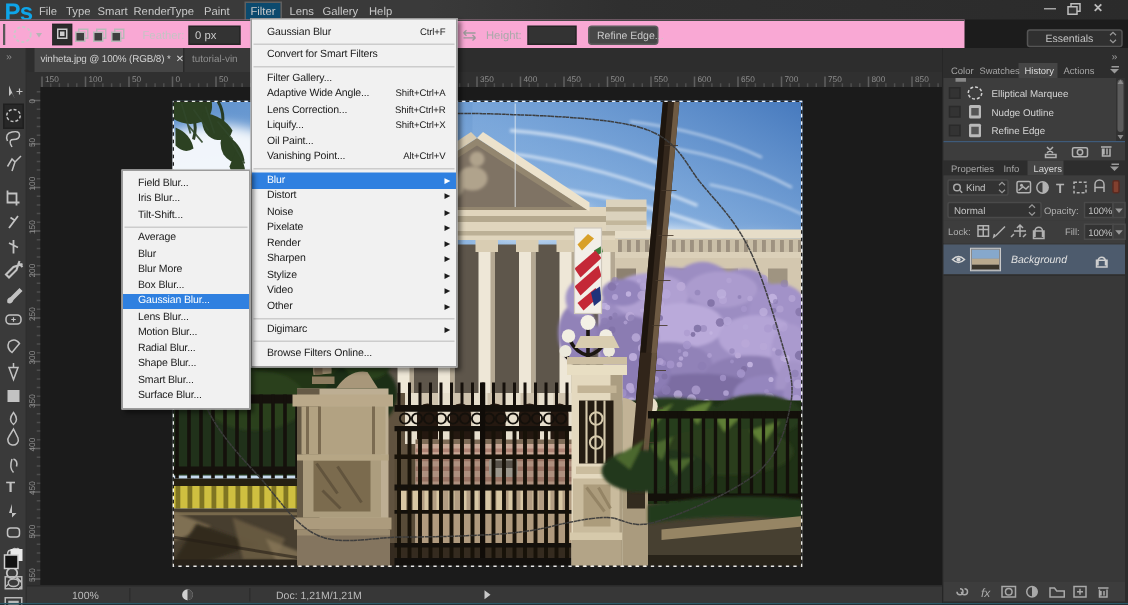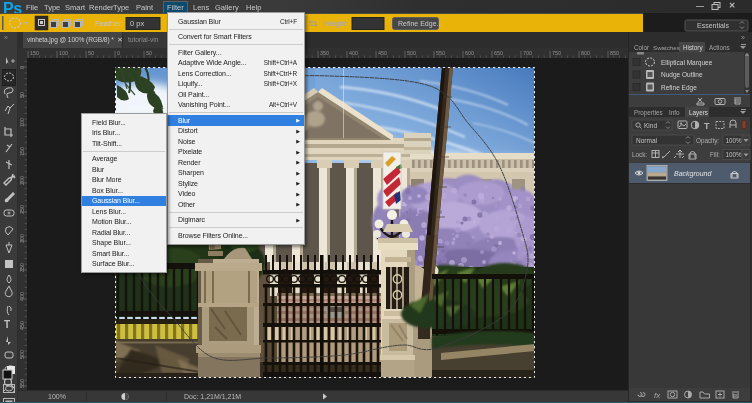--- a/index.html
+++ b/index.html
@@ -6,21 +6,21 @@
        font-family:"Liberation Sans",sans-serif;-webkit-font-smoothing:antialiased}
   .abs{position:absolute}
   .mbar{left:0;top:0;width:752px;height:13px;background:linear-gradient(90deg,#3a3a3a 0%,#3a3a3a 38%,#2f2f2f 55%,#2b2b2b 100%)}
   .mitems{left:0;top:0;height:13px;color:#c9c9c9;font-size:7.5px}
   .mitems span{position:absolute;top:3px}
   .mitems span.sel{outline:1px solid #5f5f5f;background:#0c4a6e;padding:1px 3px;margin:-1px -3px}
   .pslogo{left:3px;top:0px;color:#0ea5e9;font-size:16px;font-weight:bold;letter-spacing:-0.5px}
   .winbtns{top:1px;left:693px;display:flex;gap:2px}
   .winbtns div{width:14px;height:10px;color:#bdbdbd;
      font-size:8px;line-height:10px;text-align:center;font-weight:bold}
-  .obar{left:0;top:13px;width:643px;height:19px;background:#eab308;border-top:1px solid #484848;box-sizing:border-box}
+  .obar{left:0;top:13px;width:643px;height:19px;background:#f9a8d4;border-top:1px solid #484848;box-sizing:border-box}
   .tabbar{left:18px;top:32px;width:610px;height:16px;background:#2d2d2d}
   .tab1{left:23px;top:32px;width:99px;height:16px;background:#454545;color:#d2d2d2;font-size:6.6px;
         line-height:16px;padding-left:4px;box-sizing:border-box;letter-spacing:-0.1px;white-space:nowrap}
   .tab2{left:122px;top:32px;width:60px;height:16px;background:#383838;color:#8f8f8f;font-size:6.6px;
         line-height:16px;padding-left:5px;box-sizing:border-box;border-left:1px solid #2a2a2a;overflow:hidden}
   .toolbar{left:0;top:32px;width:18px;height:371px;background:#3a3a3a;border-right:1px solid #2e2e2e;box-sizing:border-box}
   .statusbar{left:18px;top:390px;width:610px;height:13px;background:#373737;color:#b9b9b9;font-size:7px}
   .panel{left:628px;top:32px;width:124px;height:371px;background:#373737}
   .canvas{left:27px;top:58px;width:601px;height:332px;background:#1b1b1b}
 </style></head>

